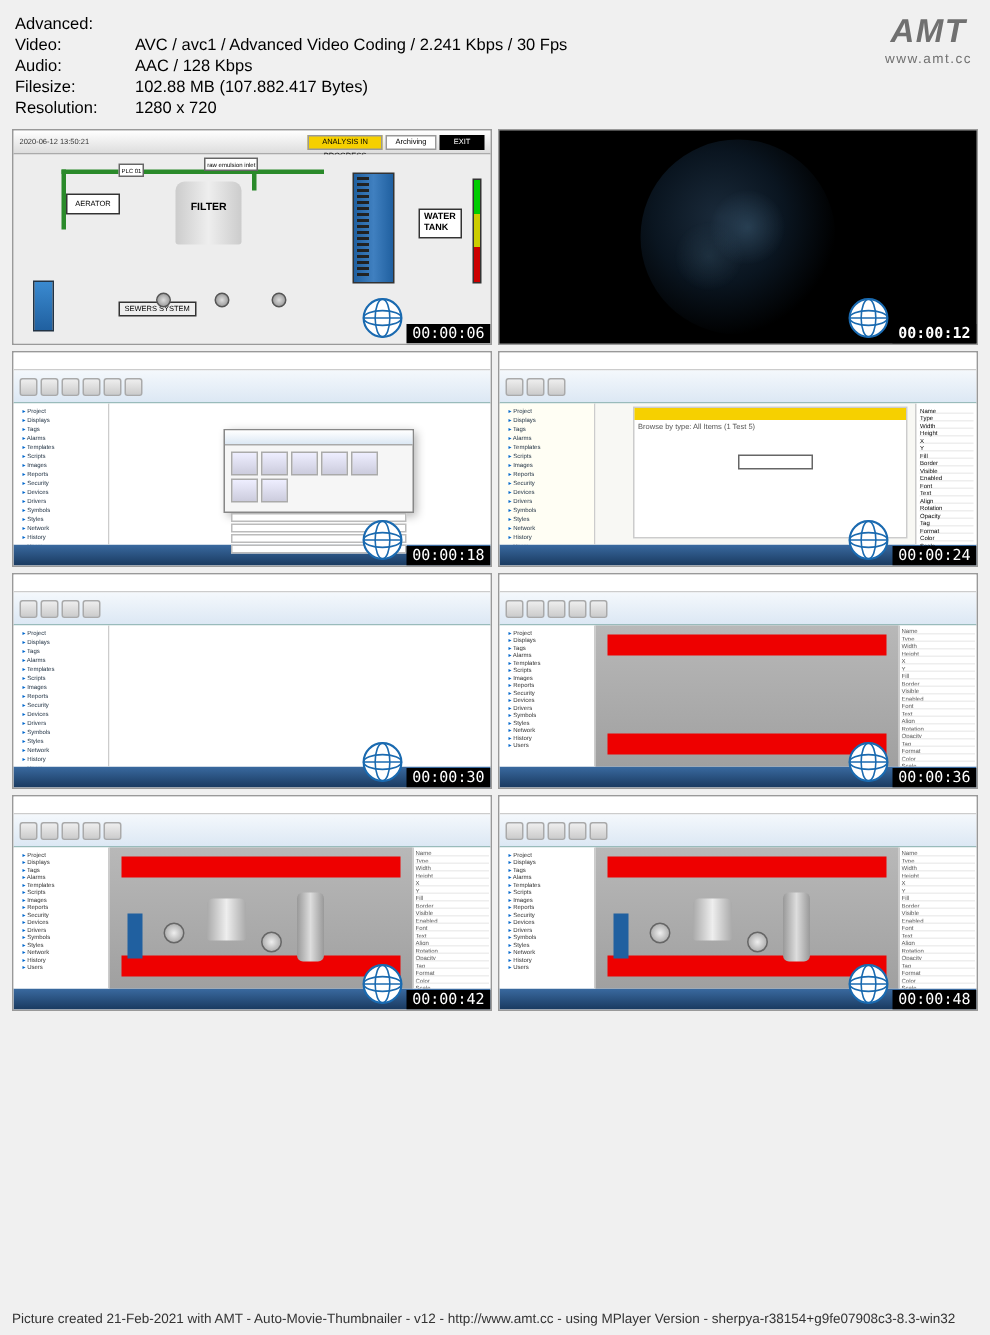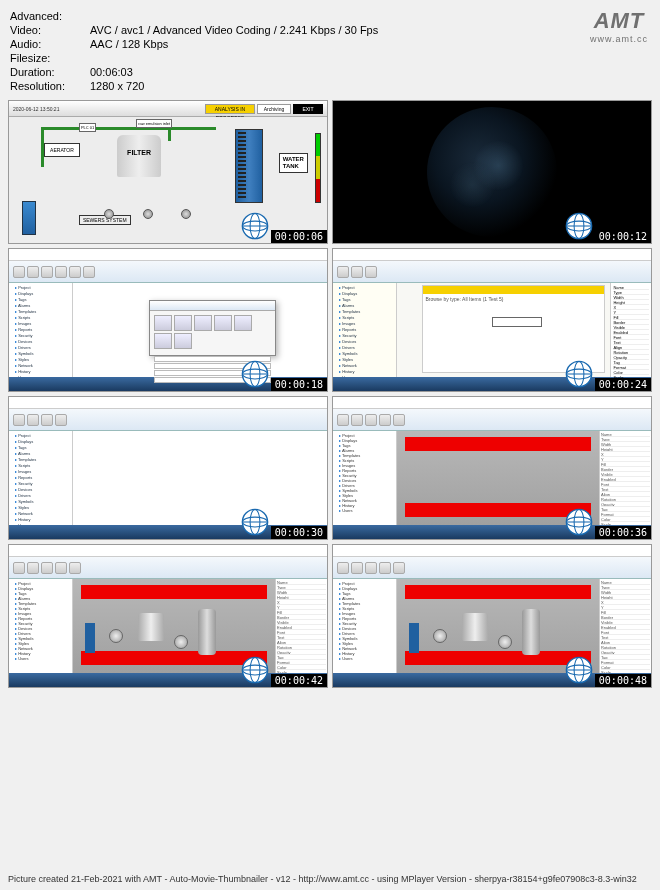--- a/index.html
+++ b/index.html
@@ -31,21 +31,21 @@
 .t1-tank-label { position:absolute; right:6%; top:36px; background:#fff; border:1px solid #333; font-size:6px; padding:2px 3px; font-weight:bold; line-height:7px; }
 .t1-pipe-green { position:absolute; background:#2a8a2a; }
 .t1-well { position:absolute; left:4%; bottom:10px; width:14px; height:34px; background:linear-gradient(#3a8ad0,#2060a0); border:1px solid #234; }
 .t1-small-box { position:absolute; border:1px solid #666; background:#fff; font-size:4px; padding:1px; }
 .t1-sewers { position:absolute; left:22%; bottom:20px; border:1px solid #333; background:#eee; font-size:5px; padding:1px 3px; }
 .t1-circ { position:absolute; width:10px; height:10px; border-radius:50%; background:radial-gradient(#ddd,#888); border:1px solid #555; }
 .t1-nav { height: 18px; background: #1a1a1a; display:flex; gap:1px; padding:1px; }
 .t1-nav-btn { flex:0 0 54px; background:linear-gradient(#555,#222); color:#ddd; font-size:6px; text-align:center; line-height:15px; border:1px solid #666; }
 
 
-.t2 { background:#000; }
+.t2 { background:#000;font-weight:bold; }
 .t2-earth { position:absolute; left:50%; top:50%; transform:translate(-50%,-50%); width:130px; height:130px; border-radius:50%; background:radial-gradient(circle at 40% 40%, #1a2a3a 0%, #0a1520 40%, #000 72%); }
 .t2-earth::before { content:""; position:absolute; inset:0; border-radius:50%; background:radial-gradient(circle at 55% 45%, rgba(80,120,150,0.35) 0%, transparent 25%), radial-gradient(circle at 35% 60%, rgba(60,90,110,0.3) 0%, transparent 20%); }
 
 
 .app-top { height:12px; background:#fff; border-bottom:1px solid #ccc; }
 .app-ribbon { height:22px; background:linear-gradient(#f4f8fc,#dce8f4); border-bottom:1px solid #9bb; display:flex; align-items:center; gap:2px; padding:0 4px; }
 .rib-ico { width:12px; height:12px; background:linear-gradient(#eee,#ccc); border:1px solid #aaa; border-radius:2px; }
 .app-body { display:flex; height:calc(100% - 48px); }
 .tree { width:64px; background:#fff; border-right:1px solid #ccc; font-size:4px; padding:2px; line-height:6px; color:#234; overflow:hidden; }
 .tree-item { white-space:nowrap; overflow:hidden; padding-left:4px; }
@@ -96,24 +96,21 @@
   <div class="meta-row">
       <div class="meta-label">Video:</div>
       <div class="meta-value">AVC / avc1 / Advanced Video Coding / 2.241 Kbps / 30 Fps</div>
     </div>
   <div class="meta-row">
       <div class="meta-label">Audio:</div>
       <div class="meta-value">AAC / 128 Kbps</div>
     </div>
   <div class="meta-row">
       <div class="meta-label">Filesize:</div>
-    </div>
-  <div class="meta-row">
-      <div class="meta-label">Duration:</div>
-      <div class="meta-value">00:06:03</div>
+      <div class="meta-value">102.88 MB (107.882.417 Bytes)</div>
     </div>
   <div class="meta-row">
       <div class="meta-label">Resolution:</div>
       <div class="meta-value">1280 x 720</div>
     </div>
 </div>
 
 <div class="logo-box">
   <div class="logo-text">AMT</div>
   <div class="logo-url">www.amt.cc</div>

